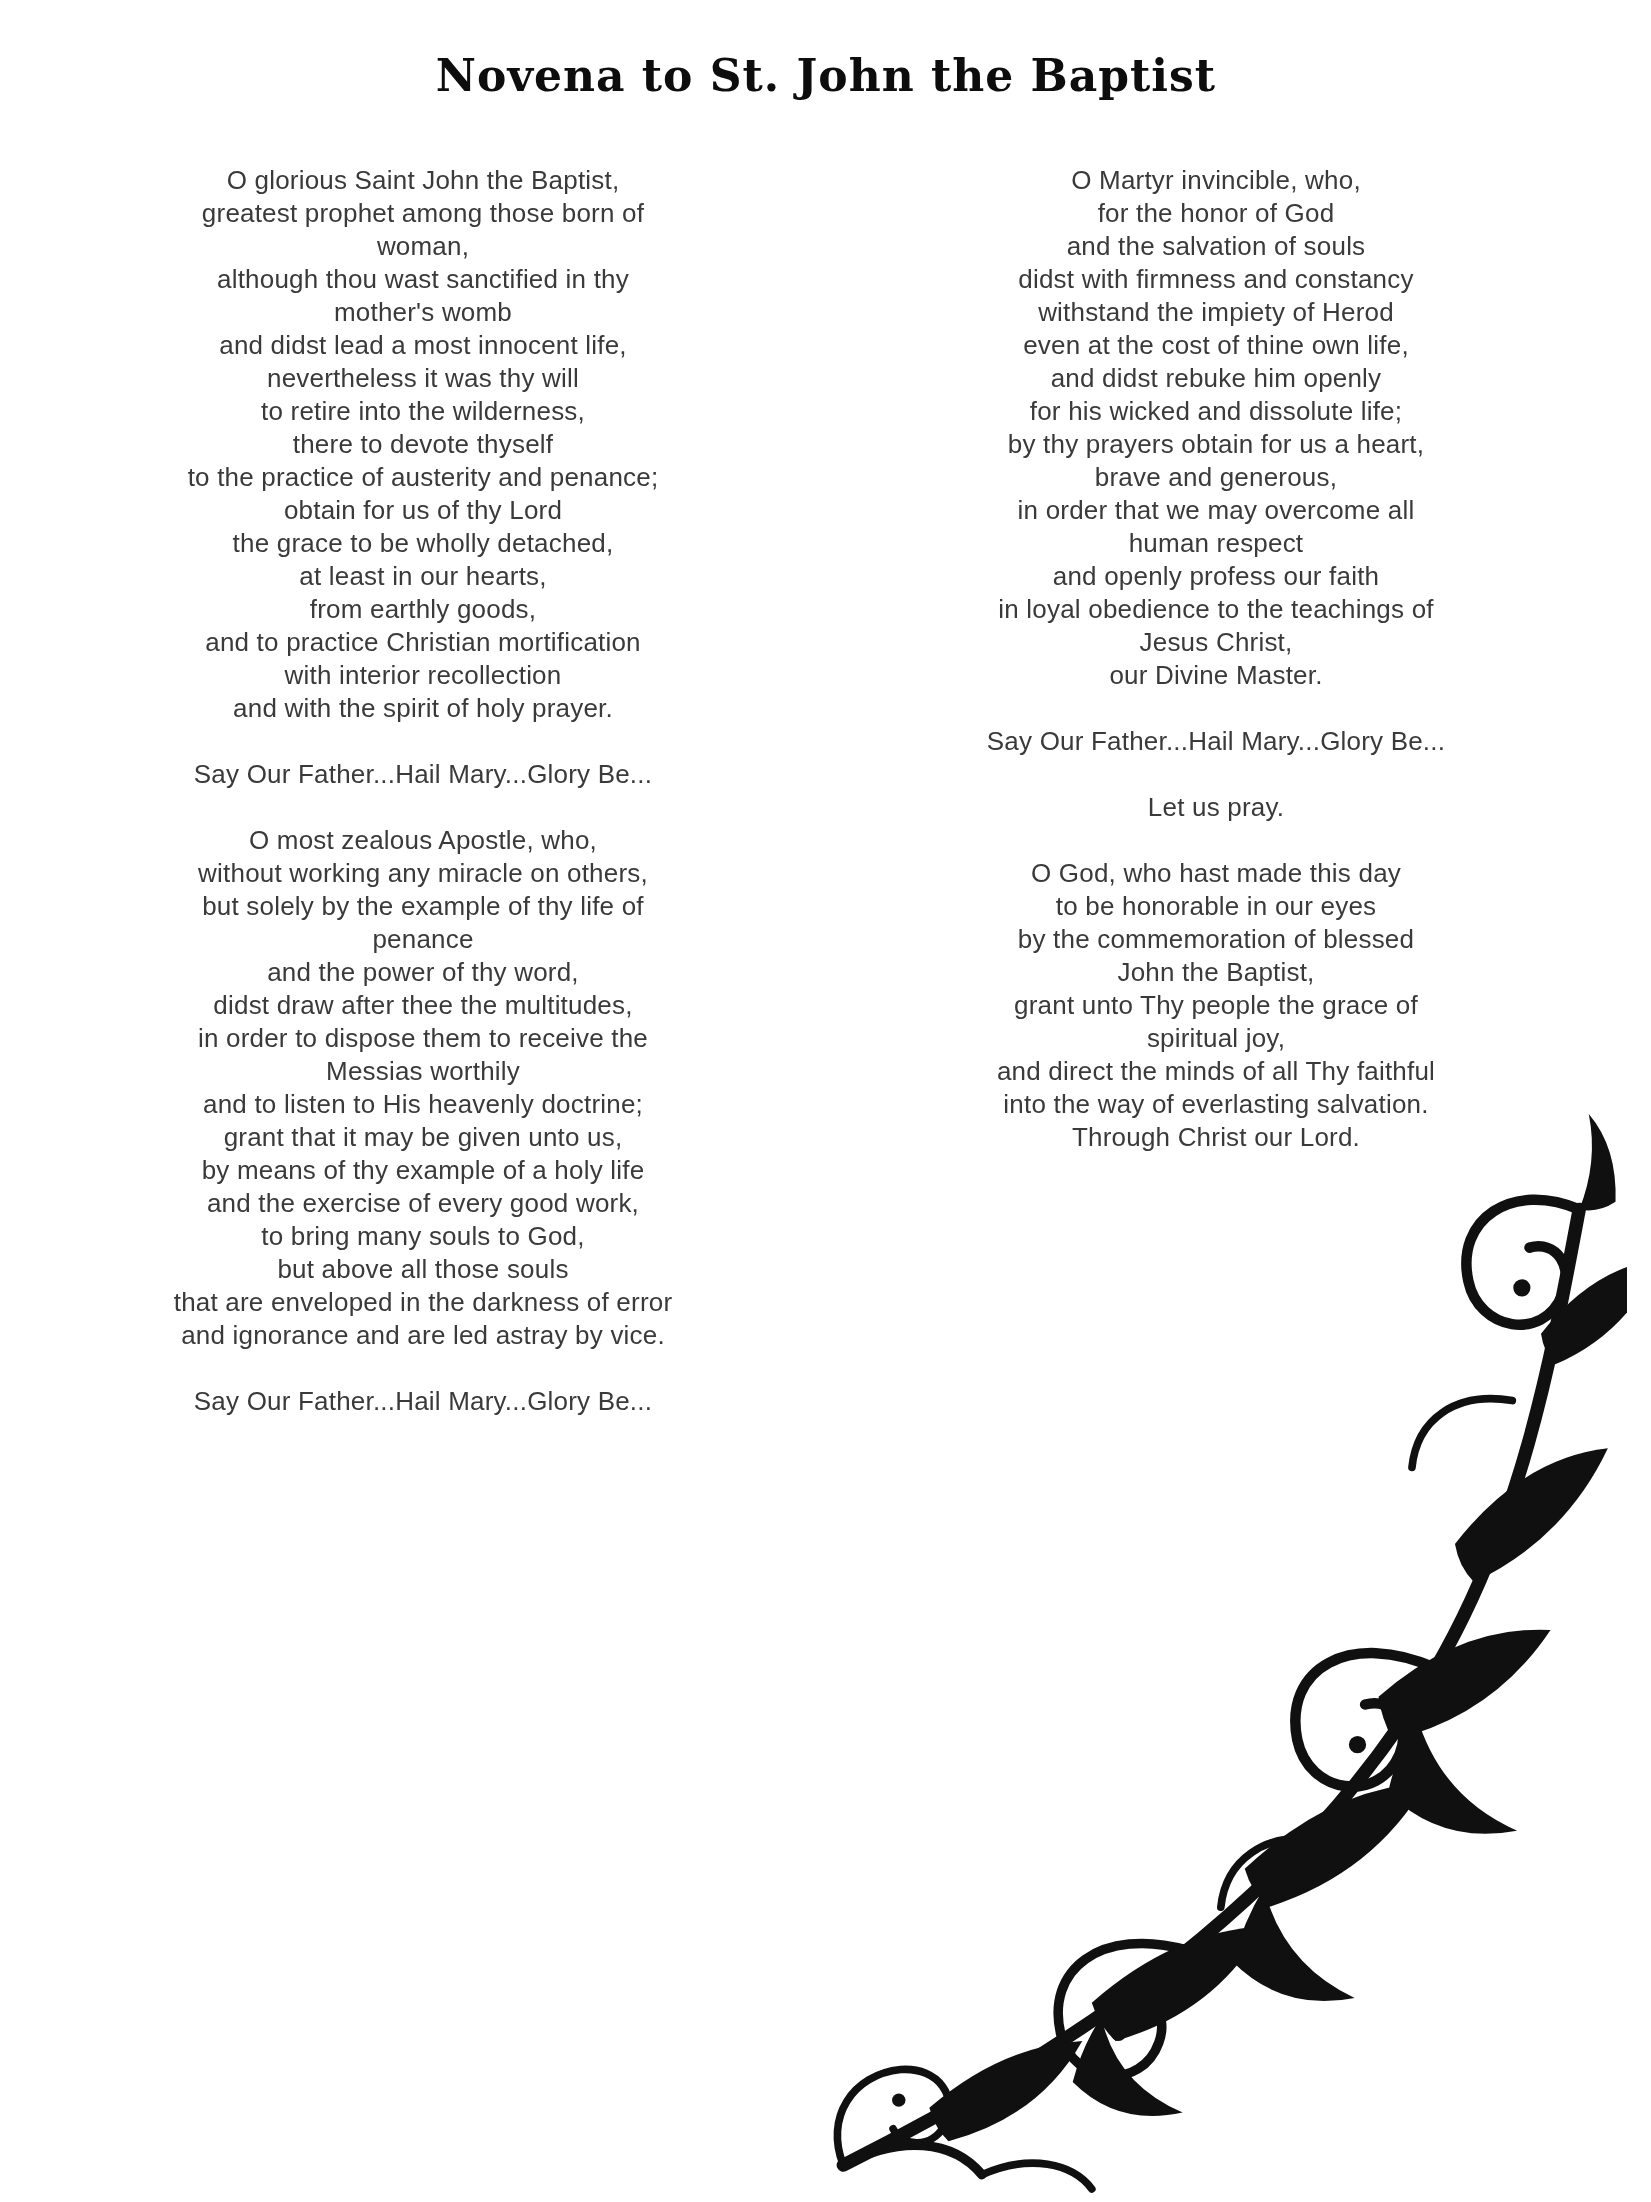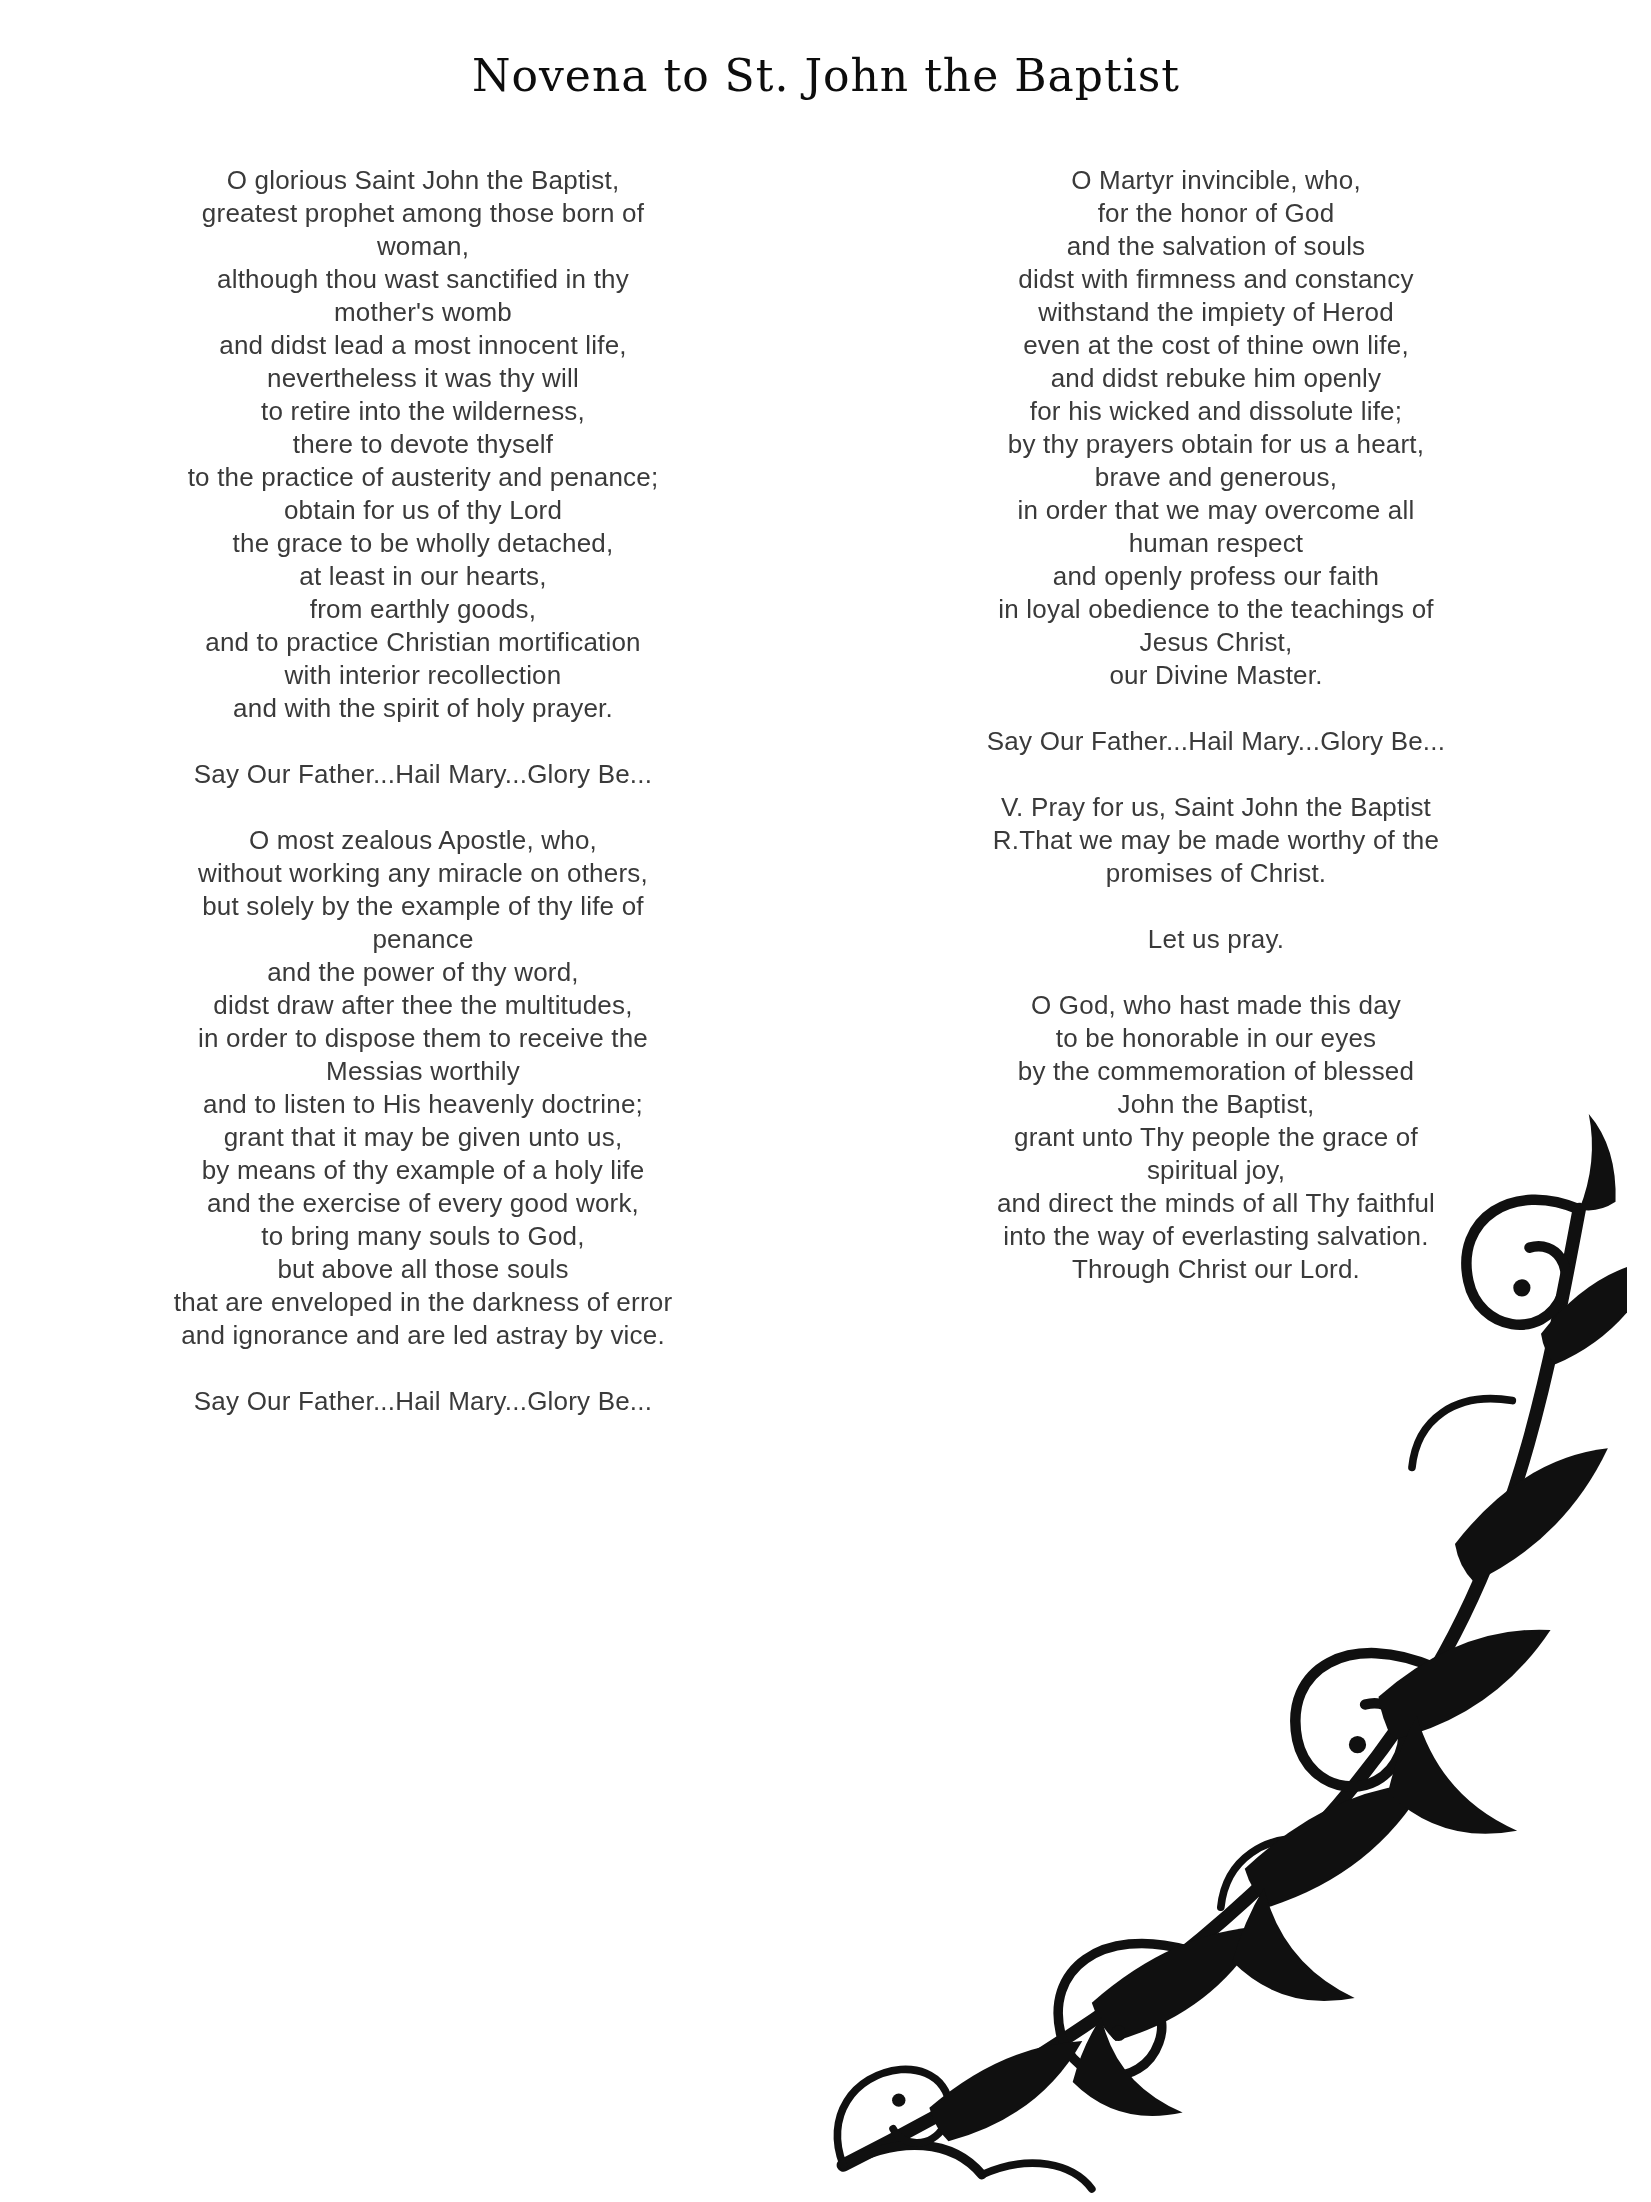--- a/index.html
+++ b/index.html
@@ -6,21 +6,21 @@
   .page{
     width:1652px;height:2202px;position:relative;margin:0 auto;
     background:#ffffff;overflow:hidden;
     font-family:"Liberation Sans","DejaVu Sans",sans-serif;
     color:#3a3a3a;
   }
   .title{
     text-align:center;
     padding-top:50px;
     font-family:"DejaVu Serif","Liberation Serif",serif;
-    font-weight:400;
+    font-weight:700;
     font-size:44px;
     letter-spacing:1px;
     color:#0d0d0d;
   }
   .columns{
     position:relative;z-index:2;
     display:flex;
     padding:63px 54px 0 54px;
     gap:55px;
     text-align:center;
@@ -96,23 +96,20 @@
 for his wicked and dissolute life;
 by thy prayers obtain for us a heart,
 brave and generous,
 in order that we may overcome all
 human respect
 and openly profess our faith
 in loyal obedience to the teachings of
 Jesus Christ,
 our Divine Master.</p>
       <p class="para">Say Our Father...Hail Mary...Glory Be...</p>
-      <p class="para">V. Pray for us, Saint John the Baptist
-R.That we may be made worthy of the
-promises of Christ.</p>
       <p class="para">Let us pray.</p>
       <p class="para">O God, who hast made this day
 to be honorable in our eyes
 by the commemoration of blessed
 John the Baptist,
 grant unto Thy people the grace of
 spiritual joy,
 and direct the minds of all Thy faithful
 into the way of everlasting salvation.
 Through Christ our Lord.</p>

